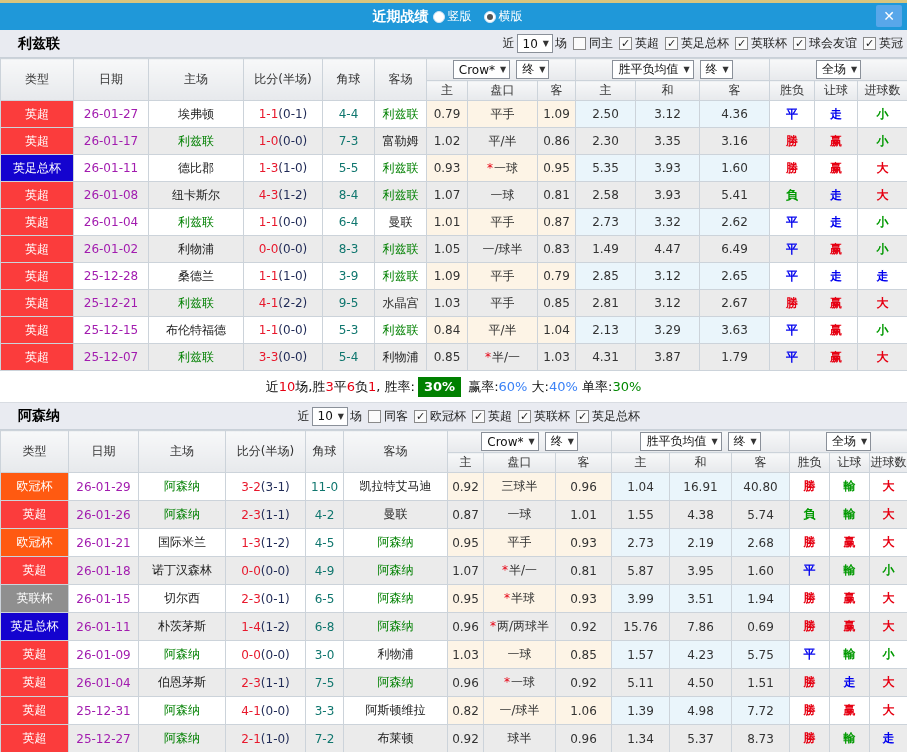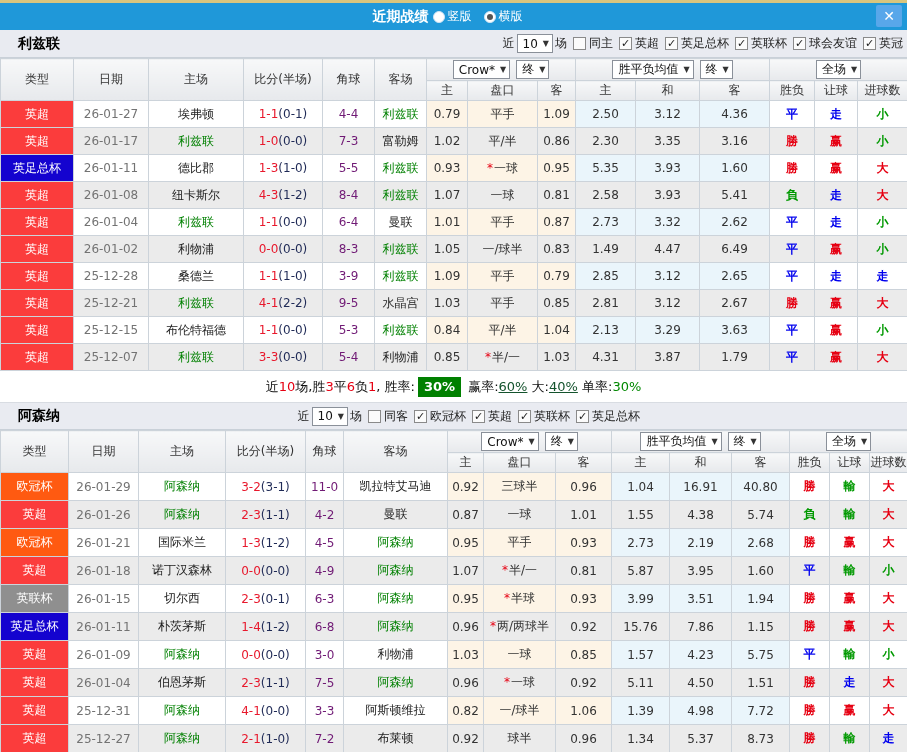--- a/index.html
+++ b/index.html
@@ -23,32 +23,32 @@
   th, td { border:1px solid #ccd3da; text-align:center; overflow:hidden; white-space:nowrap; }
   thead th { background:linear-gradient(#f7f8f9,#e7e9ec); font-weight:normal; color:#333; }
   .t1 thead .r1 th, .t2 thead .r1 th { height:22px; }
   .t1 thead .r2 th, .t2 thead .r2 th { height:20px; }
   .t1 tbody td { height:27px; }
   .t2 tbody td { height:28px; }
   tbody tr.stripe td { background:#ebebeb; }
   tbody td.cream { background:#fdf4e6; }
   tbody td.lblue { background:#eaf5fb; }
   tbody td.type { color:#fff; }
-  tbody td.date { color:#737373; }
+  tbody td.date { color:#a21caf; }
   tbody td.team { color:#222; }
   tbody td.team.self { color:#008000; }
-  tbody td.corner { color:#701a75; }
+  tbody td.corner { color:#0f766e; }
   tbody td.res { font-weight:bold; }
   .ft { color:#e8182c; }
   .ht { color:#1f2a56; }
   .star { color:#e60012; margin-right:1px; }
   .summary { height:32px; line-height:31px; text-align:center; font-size:13px; color:#111; background:#fff; border-bottom:1px solid #d8dce2; }
   .summary .num { color:#e60012; }
   .summary .box { display:inline-block; background:#008000; color:#fff; font-weight:bold; padding:0 6px; line-height:20px; margin:0 3px; }
-  .summary .blue { color:#14532d;text-decoration:underline; }
+  .summary .blue { color:#3b82f6; }
   .summary .green { color:#008800; }
   .hdr-controls { display:inline-flex; gap:6px; align-items:center; justify-content:center; }
 </style>
 </head>
 <body>
 
 <div class="top-strip"></div>
 
 <div class="titlebar">
   <span class="title">近期战绩</span>
@@ -499,21 +499,21 @@
         <td class="lblue">1.60</td>
         <td class="res" style="color: rgb(0, 0, 238);">平</td>
         <td class="res" style="color: rgb(0, 153, 0);">輸</td>
         <td class="res" style="color: rgb(0, 153, 0);">小</td>
       </tr>
       <tr>
         <td class="type" style="background: rgb(143, 143, 143);">英联杯</td>
         <td class="date">26-01-15</td>
         <td class="team">切尔西</td>
         <td class="score"><span class="ft">2-3</span><span class="ht">(0-1)</span></td>
-        <td class="corner">6-3</td>
+        <td class="corner">6-5</td>
         <td class="team self">阿森纳</td>
         <td class="cream">0.95</td>
         <td class="cream"><span class="star">*</span>半球</td>
         <td class="cream">0.93</td>
         <td class="lblue">3.99</td>
         <td class="lblue">3.51</td>
         <td class="lblue">1.94</td>
         <td class="res" style="color: rgb(230, 0, 18);">勝</td>
         <td class="res" style="color: rgb(230, 0, 18);">赢</td>
         <td class="res" style="color: rgb(230, 0, 18);">大</td>
@@ -523,21 +523,21 @@
         <td class="date">26-01-11</td>
         <td class="team">朴茨茅斯</td>
         <td class="score"><span class="ft">1-4</span><span class="ht">(1-2)</span></td>
         <td class="corner">6-8</td>
         <td class="team self">阿森纳</td>
         <td class="cream">0.96</td>
         <td class="cream"><span class="star">*</span>两/两球半</td>
         <td class="cream">0.92</td>
         <td class="lblue">15.76</td>
         <td class="lblue">7.86</td>
-        <td class="lblue">1.15</td>
+        <td class="lblue">0.69</td>
         <td class="res" style="color: rgb(230, 0, 18);">勝</td>
         <td class="res" style="color: rgb(230, 0, 18);">赢</td>
         <td class="res" style="color: rgb(230, 0, 18);">大</td>
       </tr>
       <tr>
         <td class="type" style="background: rgb(251, 60, 60);">英超</td>
         <td class="date">26-01-09</td>
         <td class="team self">阿森纳</td>
         <td class="score"><span class="ft">0-0</span><span class="ht">(0-0)</span></td>
         <td class="corner">3-0</td>

